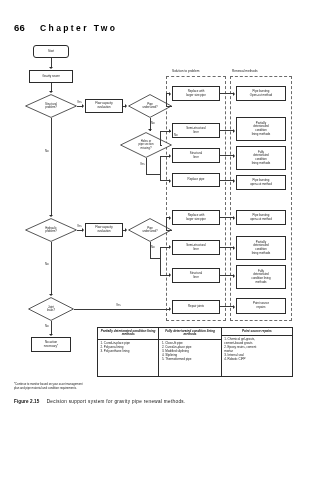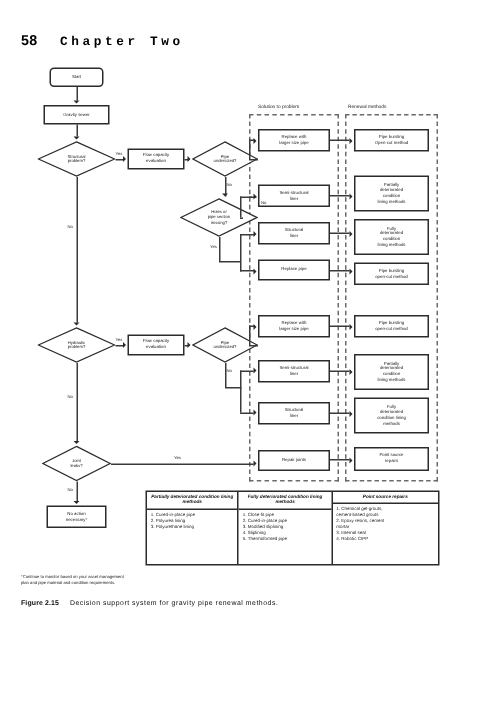--- a/index.html
+++ b/index.html
@@ -2,21 +2,21 @@
 <html><head>
 <meta charset="utf-8">
 <style>
   html,body{margin:0;padding:0;background:#ffffff;}
   body{width:300px;height:480px;font-family:"Liberation Sans",sans-serif;color:#000;overflow:hidden;position:relative;}
   #page{position:relative;width:300px;height:480px;background:#fff;}
 
   
   .hdr{position:absolute;top:22px;left:0;width:300px;height:14px;}
   .hdr .pg{position:absolute;left:14px;top:0;font-size:9.5px;font-weight:bold;letter-spacing:.2px;}
-  .hdr .ch{position:absolute;left:40px;top:1px;font-size:8.5px;font-weight:bold;letter-spacing:2.4px;font-family:Liberation Mono, monospace;}
+  .hdr .ch{position:absolute;left:40px;top:1px;font-size:8.5px;font-weight:bold;letter-spacing:2.4px;}
 
   
   .node{position:absolute;box-sizing:border-box;border:0.8px solid #2b2b2b;background:#fff;
         display:flex;align-items:center;justify-content:center;text-align:center;
         font-size:2.9px;line-height:1.22;color:#1a1a1a;padding:1px;overflow:hidden;}
   .node.round{border-radius:3px;}
   .node span{display:block;width:100%;white-space:pre-line;}
 
   
   .dia{position:absolute;box-sizing:border-box;}
@@ -52,21 +52,21 @@
   .cap{position:absolute;left:14px;top:399px;width:275px;font-size:4.6px;line-height:1.2;color:#0d0d0d;}
   .cap b{font-weight:bold;letter-spacing:.1px;}
   .cap .ct{letter-spacing:.35px;}
 </style>
 </head>
 <body>
 
 <div id="page">
 
   <div class="hdr">
-    <div class="pg">58</div>
+    <div class="pg">66</div>
     <div class="ch">Chapter Two</div>
   </div>
 
   <div class="ghdr" style="left:172px;top:70px;">Solution to problem</div>
   <div class="ghdr" style="left:232px;top:70px;">Renewal methods</div>
   <div class="grp" style="left:166px;top:76px;width:60px;height:245px;"></div>
   <div class="grp" style="left:230px;top:76px;width:62px;height:245px;"></div>
 
   <div class="node round" style="left:33px;top:45px;width:36px;height:13px;">
       <span>Start</span>

